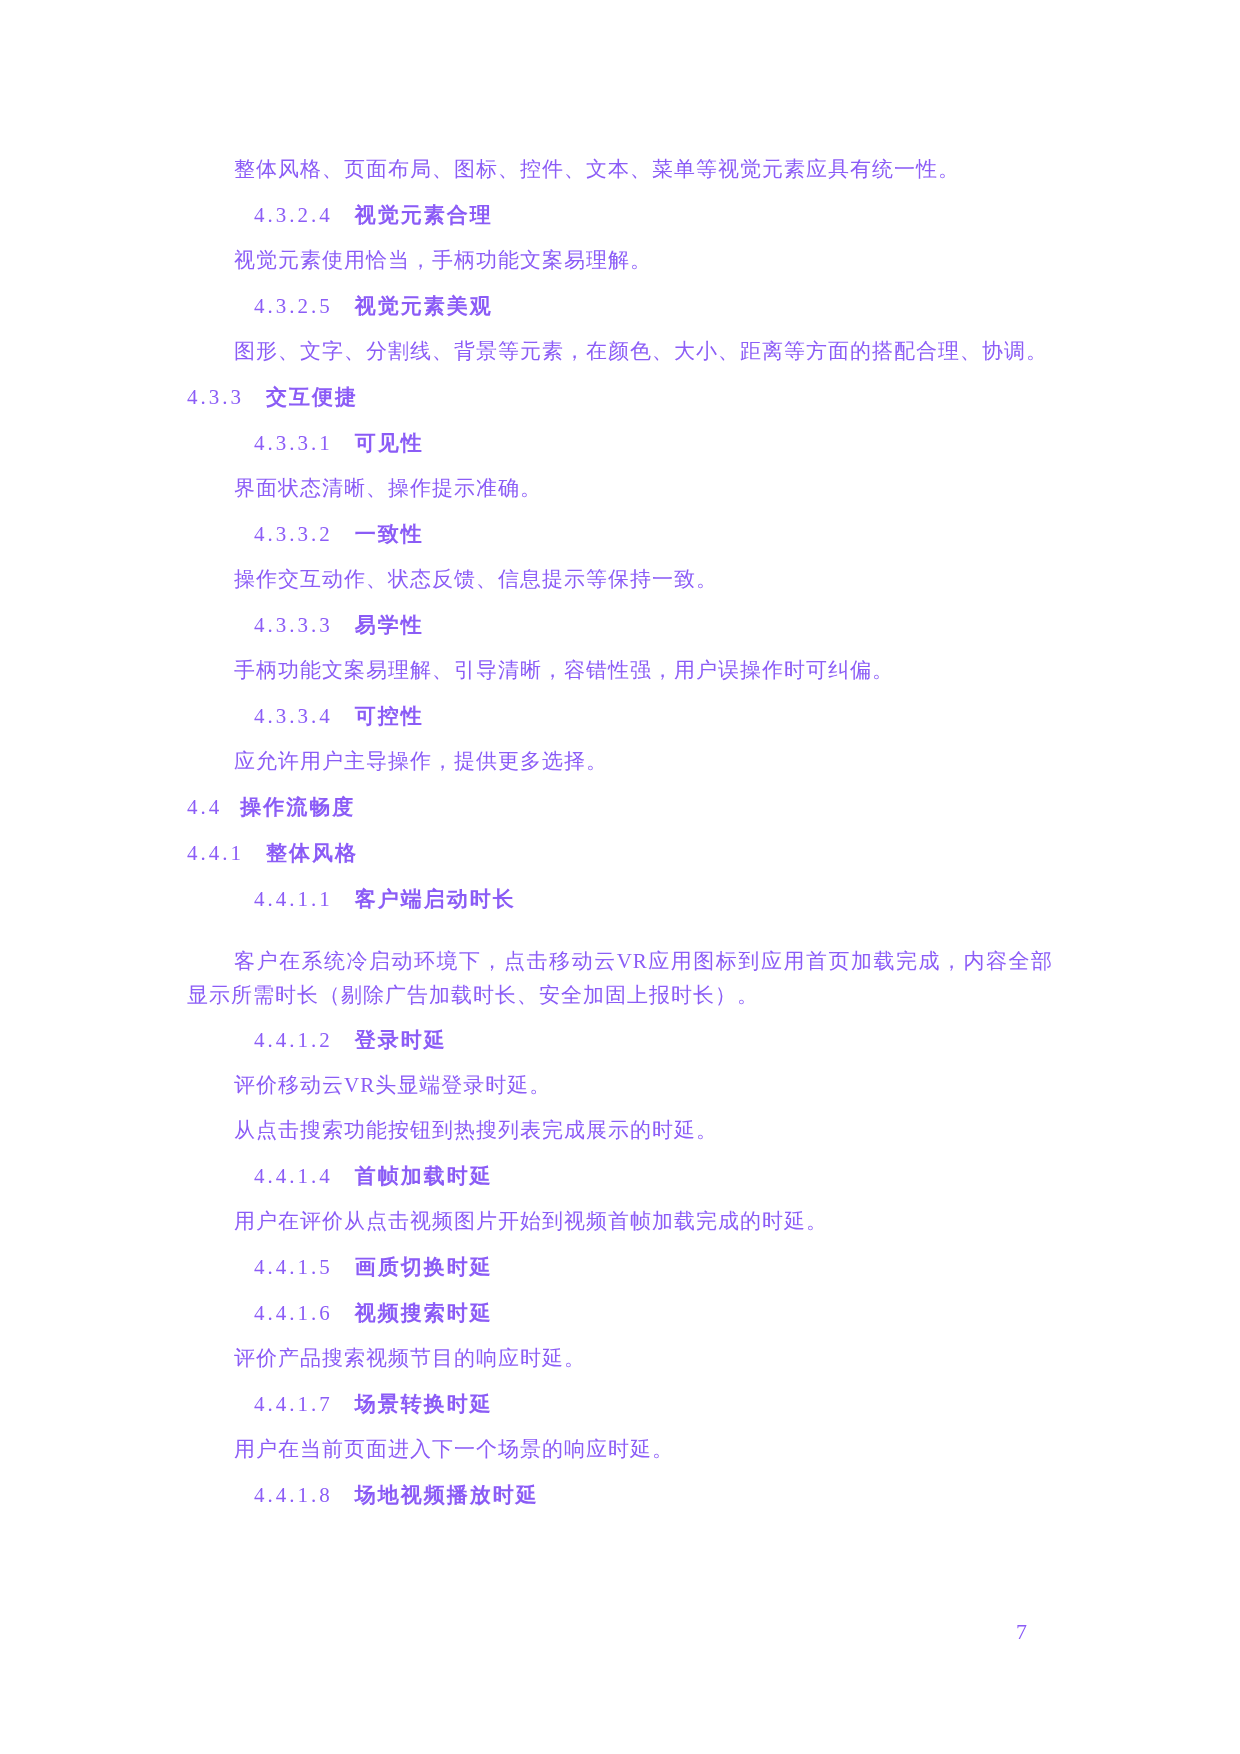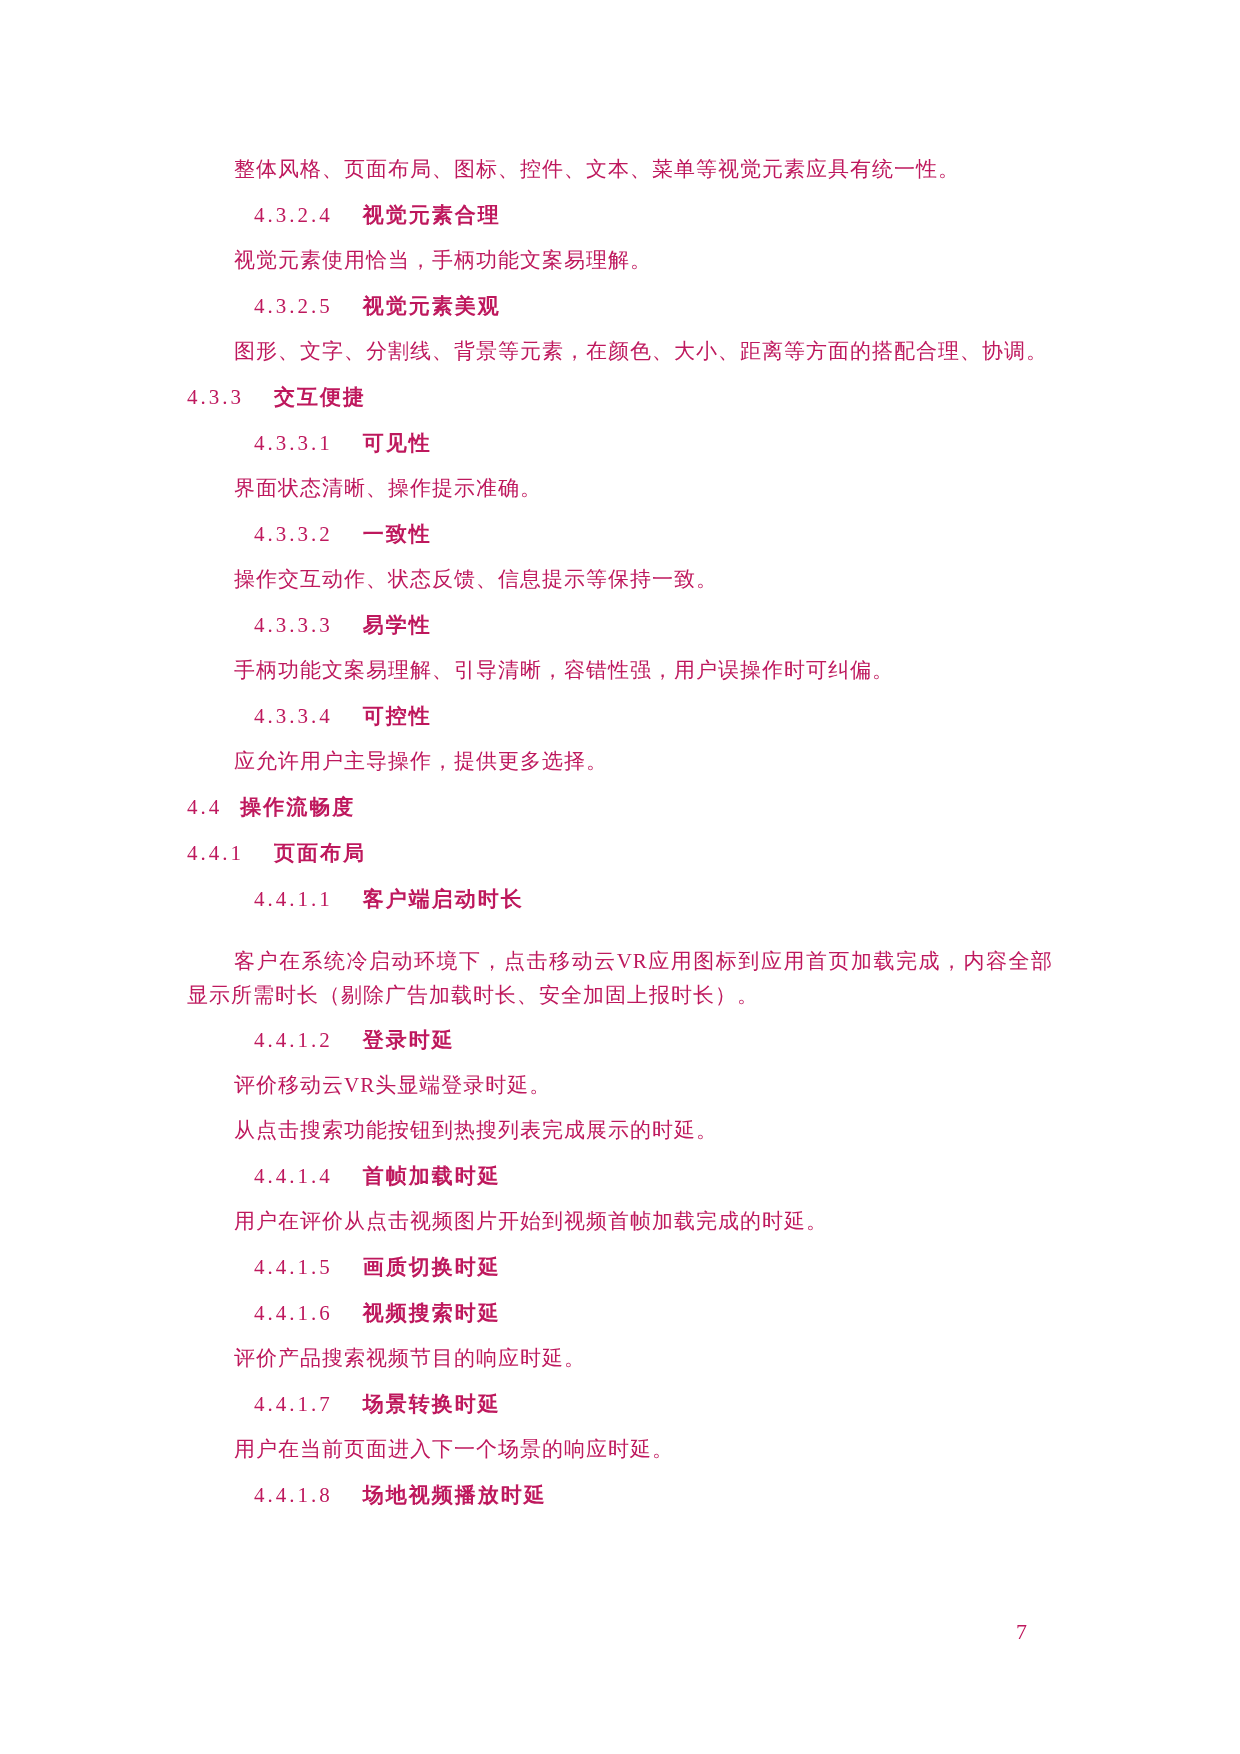--- a/index.html
+++ b/index.html
@@ -5,21 +5,21 @@
   html, body {
     margin: 0;
     padding: 0;
     background: #ffffff;
   }
   .page {
     position: relative;
     width: 1240px;
     height: 1754px;
     background: #ffffff;
-    color: #be185d;
+    color: #8b5cf6;
     overflow: hidden;
   }
   .content {
     position: absolute;
     left: 187px;
     top: 147px;
     width: 866px;
   }
   .blk {
     margin: 0;
@@ -40,21 +40,21 @@
   .h2, .h3, .h4 {
     white-space: nowrap;
   }
   .h4 {
     padding-left: 67px;
   }
   .num {
     font-family: "Liberation Serif", "DejaVu Serif", serif;
     font-weight: normal;
     letter-spacing: 3px;
-    margin-right: 30px;
+    margin-right: 22px;
   }
   .h2 .num { margin-right: 18px; margin-top: 44px; }
   .ttl {
     font-family: "Liberation Sans", "DejaVu Sans", sans-serif;
     font-weight: bold;
     letter-spacing: 2px;
   }
   .page-number {
     position: absolute;
     left: 1016px;
@@ -93,21 +93,21 @@
     <p class="blk h4"><span class="num">4.3.3.3</span><span class="ttl">易学性</span></p>
 
     <p class="blk para">手柄功能文案易理解、引导清晰，容错性强，用户误操作时可纠偏。</p>
 
     <p class="blk h4"><span class="num">4.3.3.4</span><span class="ttl">可控性</span></p>
 
     <p class="blk para">应允许用户主导操作，提供更多选择。</p>
 
     <p class="blk h2"><span class="num">4.4</span><span class="ttl">操作流畅度</span></p>
 
-    <p class="blk h3"><span class="num">4.4.1</span><span class="ttl">页面布局</span></p>
+    <p class="blk h3"><span class="num">4.4.1</span><span class="ttl">整体风格</span></p>
 
     <p class="blk h4"><span class="num">4.4.1.1</span><span class="ttl">客户端启动时长</span></p>
 
     <p class="blk para para-multi">客户在系统冷启动环境下，点击移动云VR应用图标到应用首页加载完成，内容全部显示所需时长（剔除广告加载时长、安全加固上报时长）。</p>
 
     <p class="blk h4"><span class="num">4.4.1.2</span><span class="ttl">登录时延</span></p>
 
     <p class="blk para">评价移动云VR头显端登录时延。</p>
 
 

